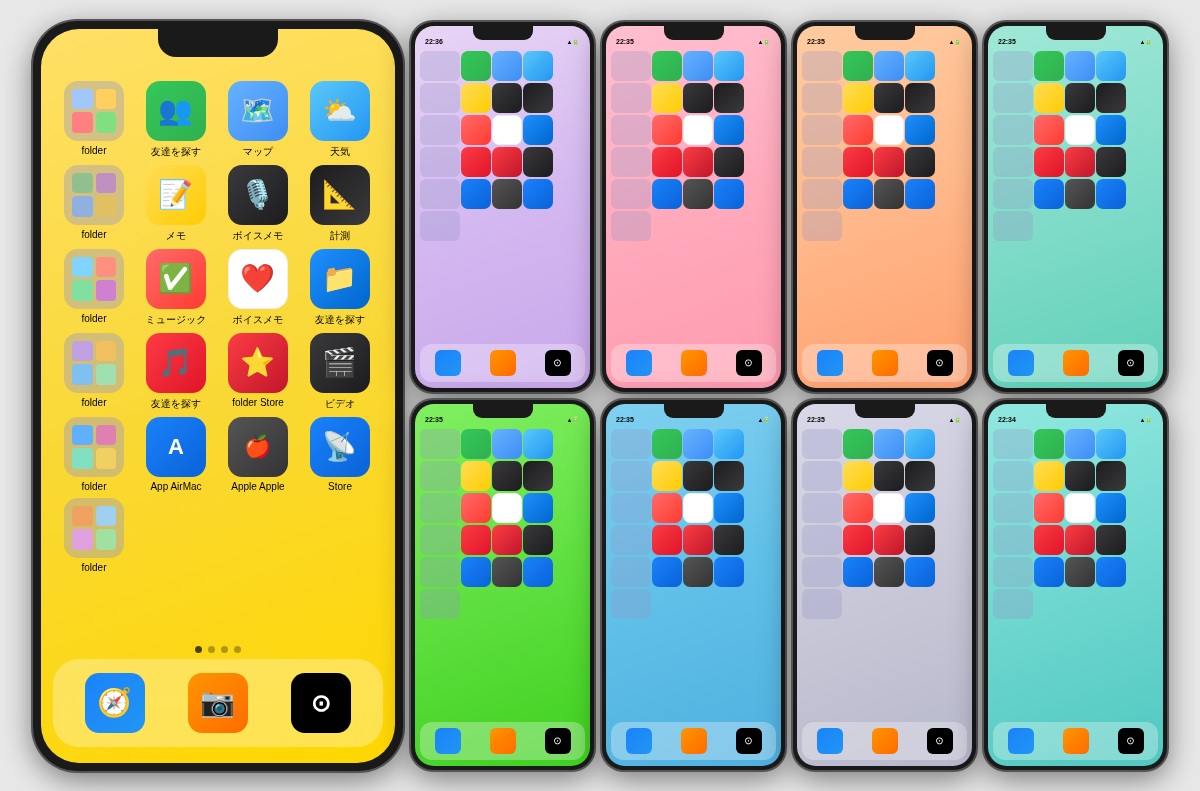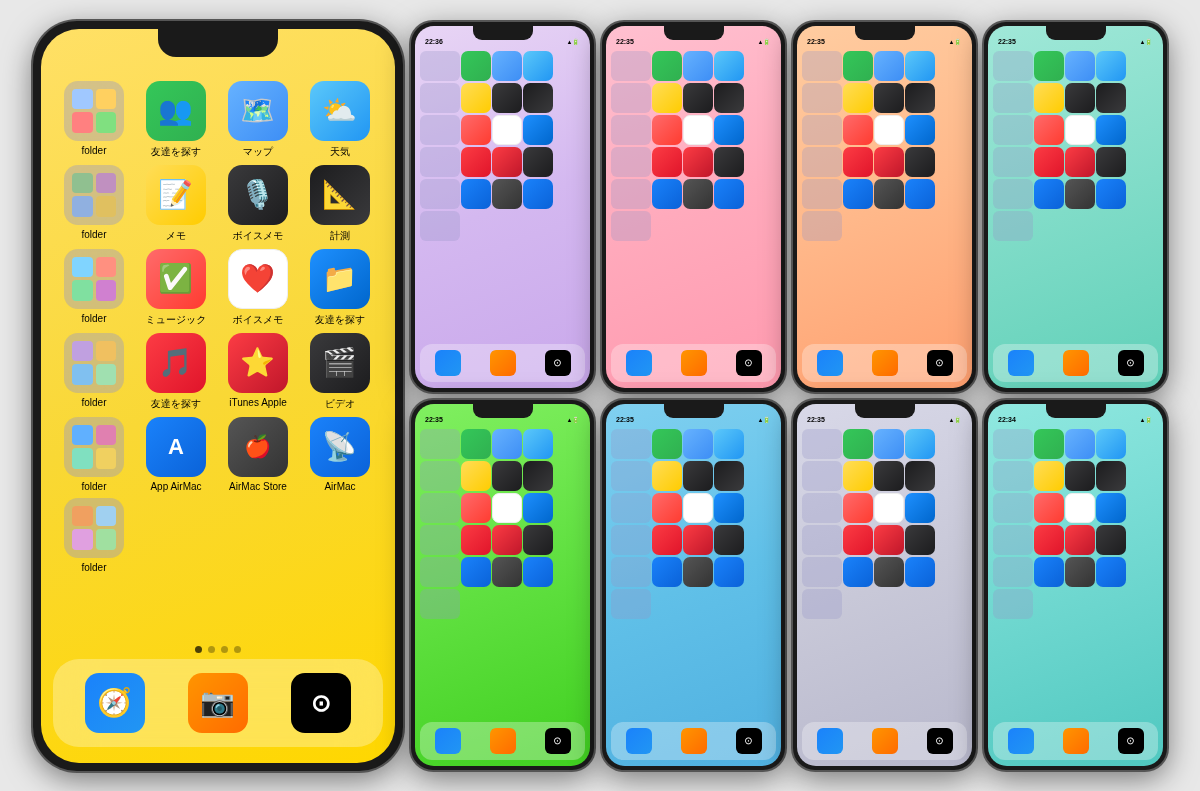--- a/index.html
+++ b/index.html
@@ -320,21 +320,21 @@
               </div>
             </div>
             <span class="app-label">folder</span>
           </div>
           <div class="app-item">
             <div class="app-icon ic-music">🎵</div>
             <span class="app-label">友達を探す</span>
           </div>
           <div class="app-item">
             <div class="app-icon" style="background:linear-gradient(135deg,#fc3c44,#c0162a);">⭐</div>
-            <span class="app-label">iTunes Apple</span>
+            <span class="app-label">folder Store</span>
           </div>
           <div class="app-item">
             <div class="app-icon ic-video">🎬</div>
             <span class="app-label">ビデオ</span>
           </div>
         </div>
 
         <div class="app-row">
           <div class="app-item">
             <div class="app-icon folder-icon">
@@ -346,25 +346,25 @@
               </div>
             </div>
             <span class="app-label">folder</span>
           </div>
           <div class="app-item">
             <div class="app-icon ic-appstore" style="font-size:22px;font-weight:bold;color:white;">A</div>
             <span class="app-label">App AirMac</span>
           </div>
           <div class="app-item">
             <div class="app-icon ic-applestore" style="color:white;font-size:22px;">🍎</div>
-            <span class="app-label">AirMac Store</span>
+            <span class="app-label">Apple Apple</span>
           </div>
           <div class="app-item">
             <div class="app-icon ic-wifi">📡</div>
-            <span class="app-label">AirMac</span>
+            <span class="app-label">Store</span>
           </div>
         </div>
 
         <div class="app-row">
           <div class="app-item">
             <div class="app-icon folder-icon">
               <div style="display:grid;grid-template-columns:1fr 1fr;gap:3px;padding:8px;width:100%;height:100%;">
                 <div style="background:#f0a060;border-radius:4px;"></div>
                 <div style="background:#a0d0f0;border-radius:4px;"></div>
                 <div style="background:#e0a0e0;border-radius:4px;"></div>

